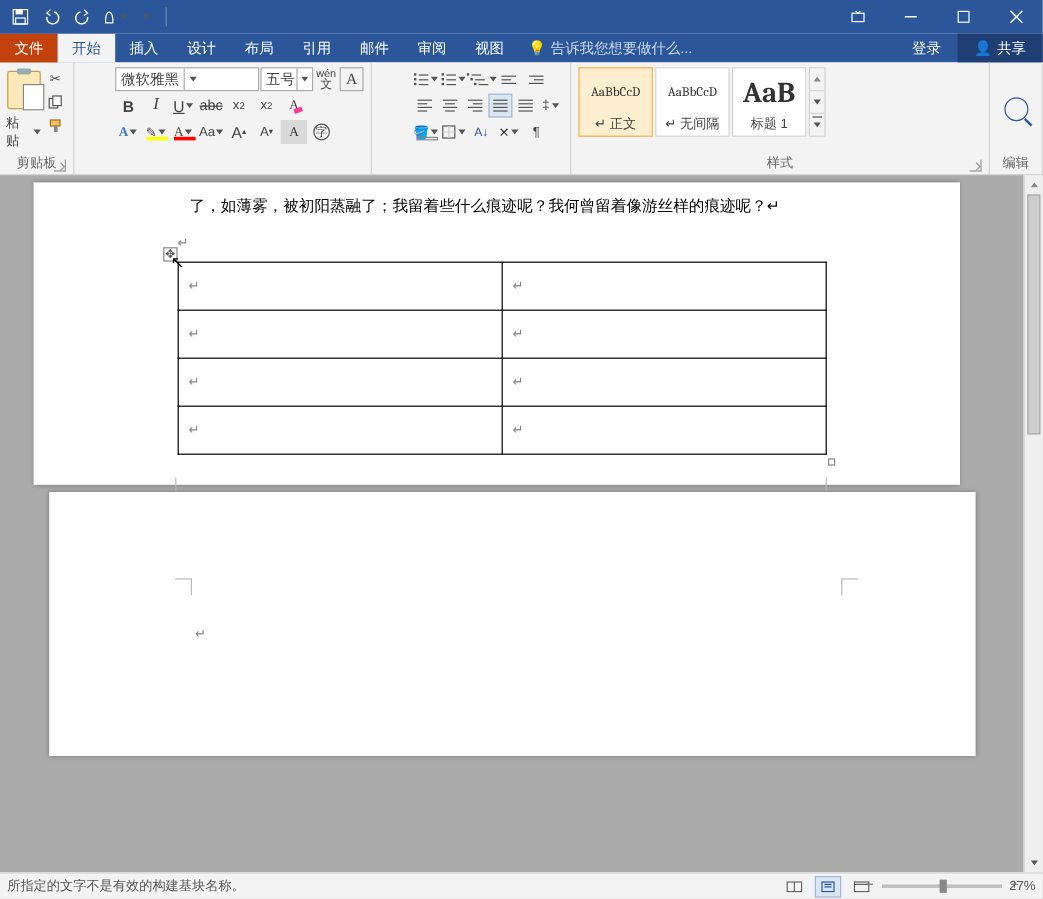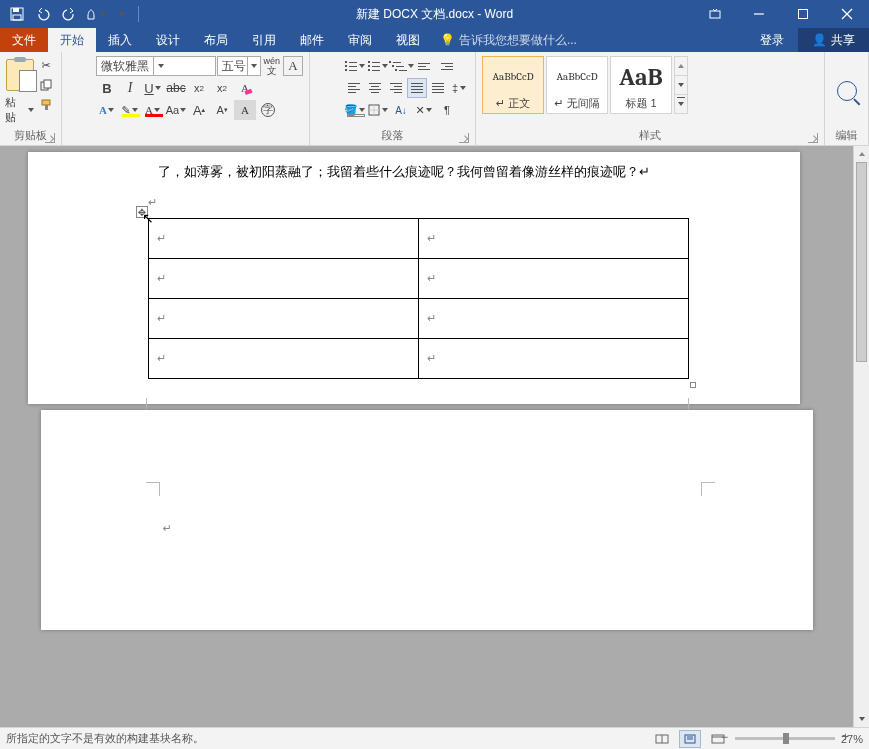--- a/index.html
+++ b/index.html
@@ -160,21 +160,20 @@
         <svg width="14" height="14" viewBox="0 0 14 14">
           <path d="M4 9 C4 5 6 3 7 3 C8 3 10 5 10 9 L10 12 L4 12 Z" fill="none" stroke="#fff"></path>
         </svg>
         <span class="dd" style="border-top-color:#fff"></span>
       </div>
     <div class="qbtn">
         <span class="dd"></span>
       </div>
     <div class="sep"></div>
   </div>
-  <div class="title">新建 DOCX 文档.docx - Word</div>
   <div class="winbtns">
     <div class="wbtn">
         <svg width="12" height="12" viewBox="0 0 12 12">
           <rect x="1" y="3" width="10" height="7" fill="none" stroke="#fff"></rect>
           <path d="M4 1 L6 3 L8 1" fill="none" stroke="#fff"></path>
         </svg>
       </div>
     <div class="wbtn">
         <svg width="12" height="12">
           <line x1="1" y1="6" x2="11" y2="6" stroke="#fff" stroke-width="1.2"></line>
@@ -389,21 +388,20 @@
               <line x1="1" y1="6" x2="11" y2="6" stroke="#ccc"></line>
               <line x1="6" y1="1" x2="6" y2="11" stroke="#ccc"></line>
             </svg>
             <span class="dd"></span>
           </div>
         <div class="btn sq" style="font-size:10px;color:#2b579a">A↓</div>
         <div class="btn sq">✕<span class="dd"></span></div>
         <div class="btn sq">¶</div>
       </div>
     </div>
-    <div class="label"><span>段落</span><span class="launcher"></span></div>
   </div>
 
   <div class="group g-styles">
     <div class="body">
       <div class="style-item sel">
         <div class="preview">AaBbCcD</div>
         <div class="name">↵ 正文</div>
       </div>
       <div class="style-item">
         <div class="preview">AaBbCcD</div>

